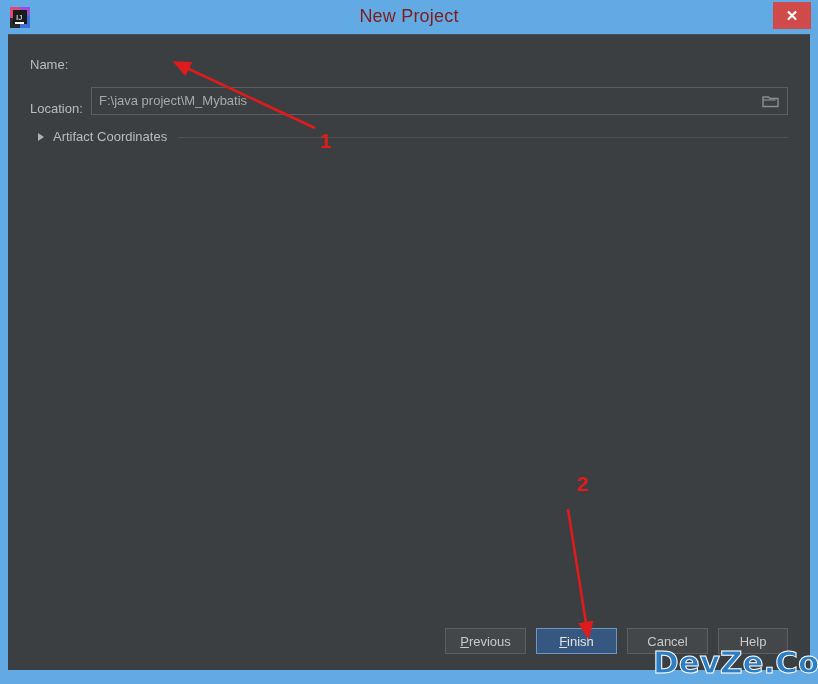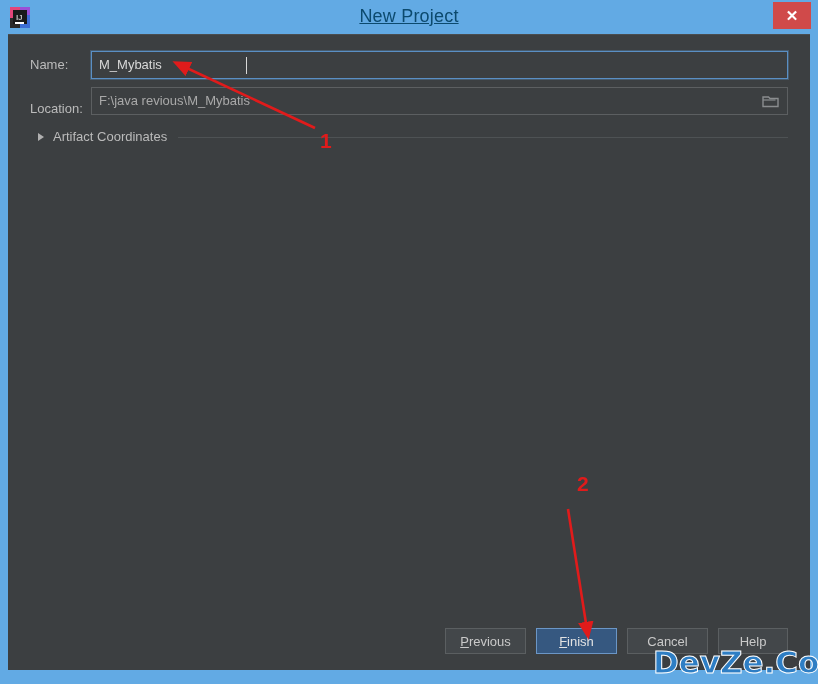--- a/index.html
+++ b/index.html
@@ -38,23 +38,22 @@
     width: 20px; height: 23px;
   }
   #title-text {
     position: absolute;
     left: 0; top: 0;
     width: 818px;
     height: 34px;
     line-height: 33px;
     text-align: center;
     font-size: 18px;
-    color: #0c4a6e;
+    color: #7f1d1d;
     letter-spacing: 0.2px;
-    text-decoration: underline;
   }
   #close-button {
     position: absolute;
     left: 773px; top: 2px;
     width: 38px; height: 27px;
     background: #d04a4a;
     color: #ffffff;
     font-size: 15px;
     font-weight: bold;
     text-align: center;
@@ -273,30 +272,26 @@
 
     <div id="title-text">New Project</div>
 
     <div id="close-button">✕</div>
   </div>
 
   <div id="dialog-body">
 
     <div id="name-row">
       <div class="field-label" id="name-label">Name:</div>
-      <div id="name-input-wrap">
-        <div id="name-input" placeholder="">M_Mybatis</div>
-        <div id="name-caret"></div>
-      </div>
     </div>
 
     <div id="location-row">
       <div class="field-label" id="location-label">Location:</div>
       <div id="location-input-wrap">
-        <div id="location-input" placeholder="">F:\java revious\M_Mybatis</div>
+        <div id="location-input" placeholder="">F:\java project\M_Mybatis</div>
         <div id="browse-icon">
           <svg width="17" height="14" viewBox="0 0 17 14">
             <path d="M1 3 L1 12.5 L16 12.5 L16 4.5 L8 4.5 L6.5 3 Z" fill="none" stroke="#8a8d8f" stroke-width="1.4"></path>
             <path d="M1 6 L13.5 6" stroke="#8a8d8f" stroke-width="1.2"></path>
           </svg>
         </div>
       </div>
     </div>
 
     <div id="button-bar">

